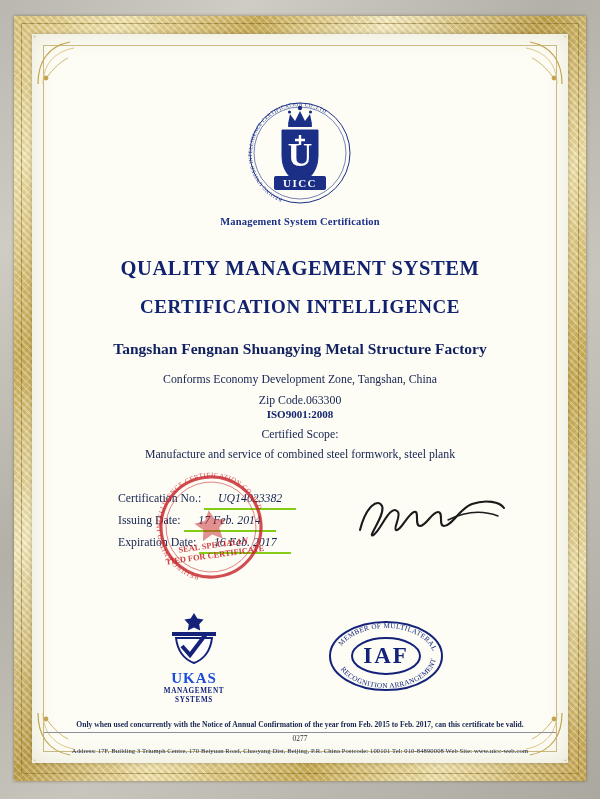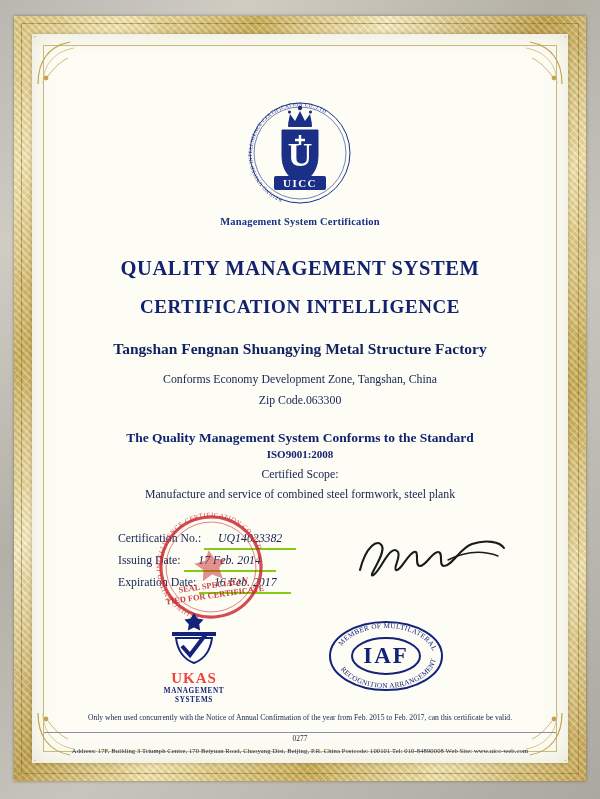--- a/index.html
+++ b/index.html
@@ -223,44 +223,44 @@
     align-items: center;
     gap: 96px;
   }
   .ukas {
     width: 76px;
     text-align: center;
   }
   .ukas-name {
     font-size: 15px;
     font-weight: bold;
-    color: #ef4444;
+    color: #1d4ed8;
     letter-spacing: 1px;
     line-height: 1.05;
     margin-top: 1px;
   }
   .ukas-sub {
     font-size: 7.2px;
     font-weight: bold;
     color: #14227a;
     letter-spacing: 0.6px;
     line-height: 1.25;
   }
   .iaf { width: 116px; }
 
   
   .footer-note {
     position: absolute;
     left: 12px; right: 12px;
     bottom: 30px;
     font-size: 7.6px;
     color: #14224f;
-    font-weight: normal;
+    font-weight: bold;
     border-bottom: 1px solid #8b8f9c;
-    padding-bottom: 10px;
+    padding-bottom: 3px;
   }
   .footer-code {
     position: absolute;
     left: 0; right: 0;
     bottom: 20px;
     font-size: 7.4px;
     color: #2b2b2b;
   }
   .footer-addr {
     position: absolute;
@@ -349,21 +349,20 @@
       </div>
       <div class="logo-caption">Management System Certification</div>
 
       <div class="title1">QUALITY MANAGEMENT SYSTEM</div>
       <div class="title2">CERTIFICATION INTELLIGENCE</div>
 
       <div class="company">Tangshan Fengnan Shuangying Metal Structure Factory</div>
       <div class="addr">Conforms Economy Development Zone, Tangshan, China</div>
       <div class="zip">Zip Code.063300</div>
 
-      <div class="conform">The Quality Management System Conforms to the Standard</div>
       <div class="standard">ISO9001:2008</div>
       <div class="scope-label">Certified Scope:</div>
       <div class="scope-text">Manufacture and service of combined steel formwork, steel plank</div>
 
       <div class="details">
         <div class="detail-row">
           <span class="detail-label">Certification No.:</span>
           <span class="detail-value">UQ14023382</span>
         </div>
         <div class="detail-row">

